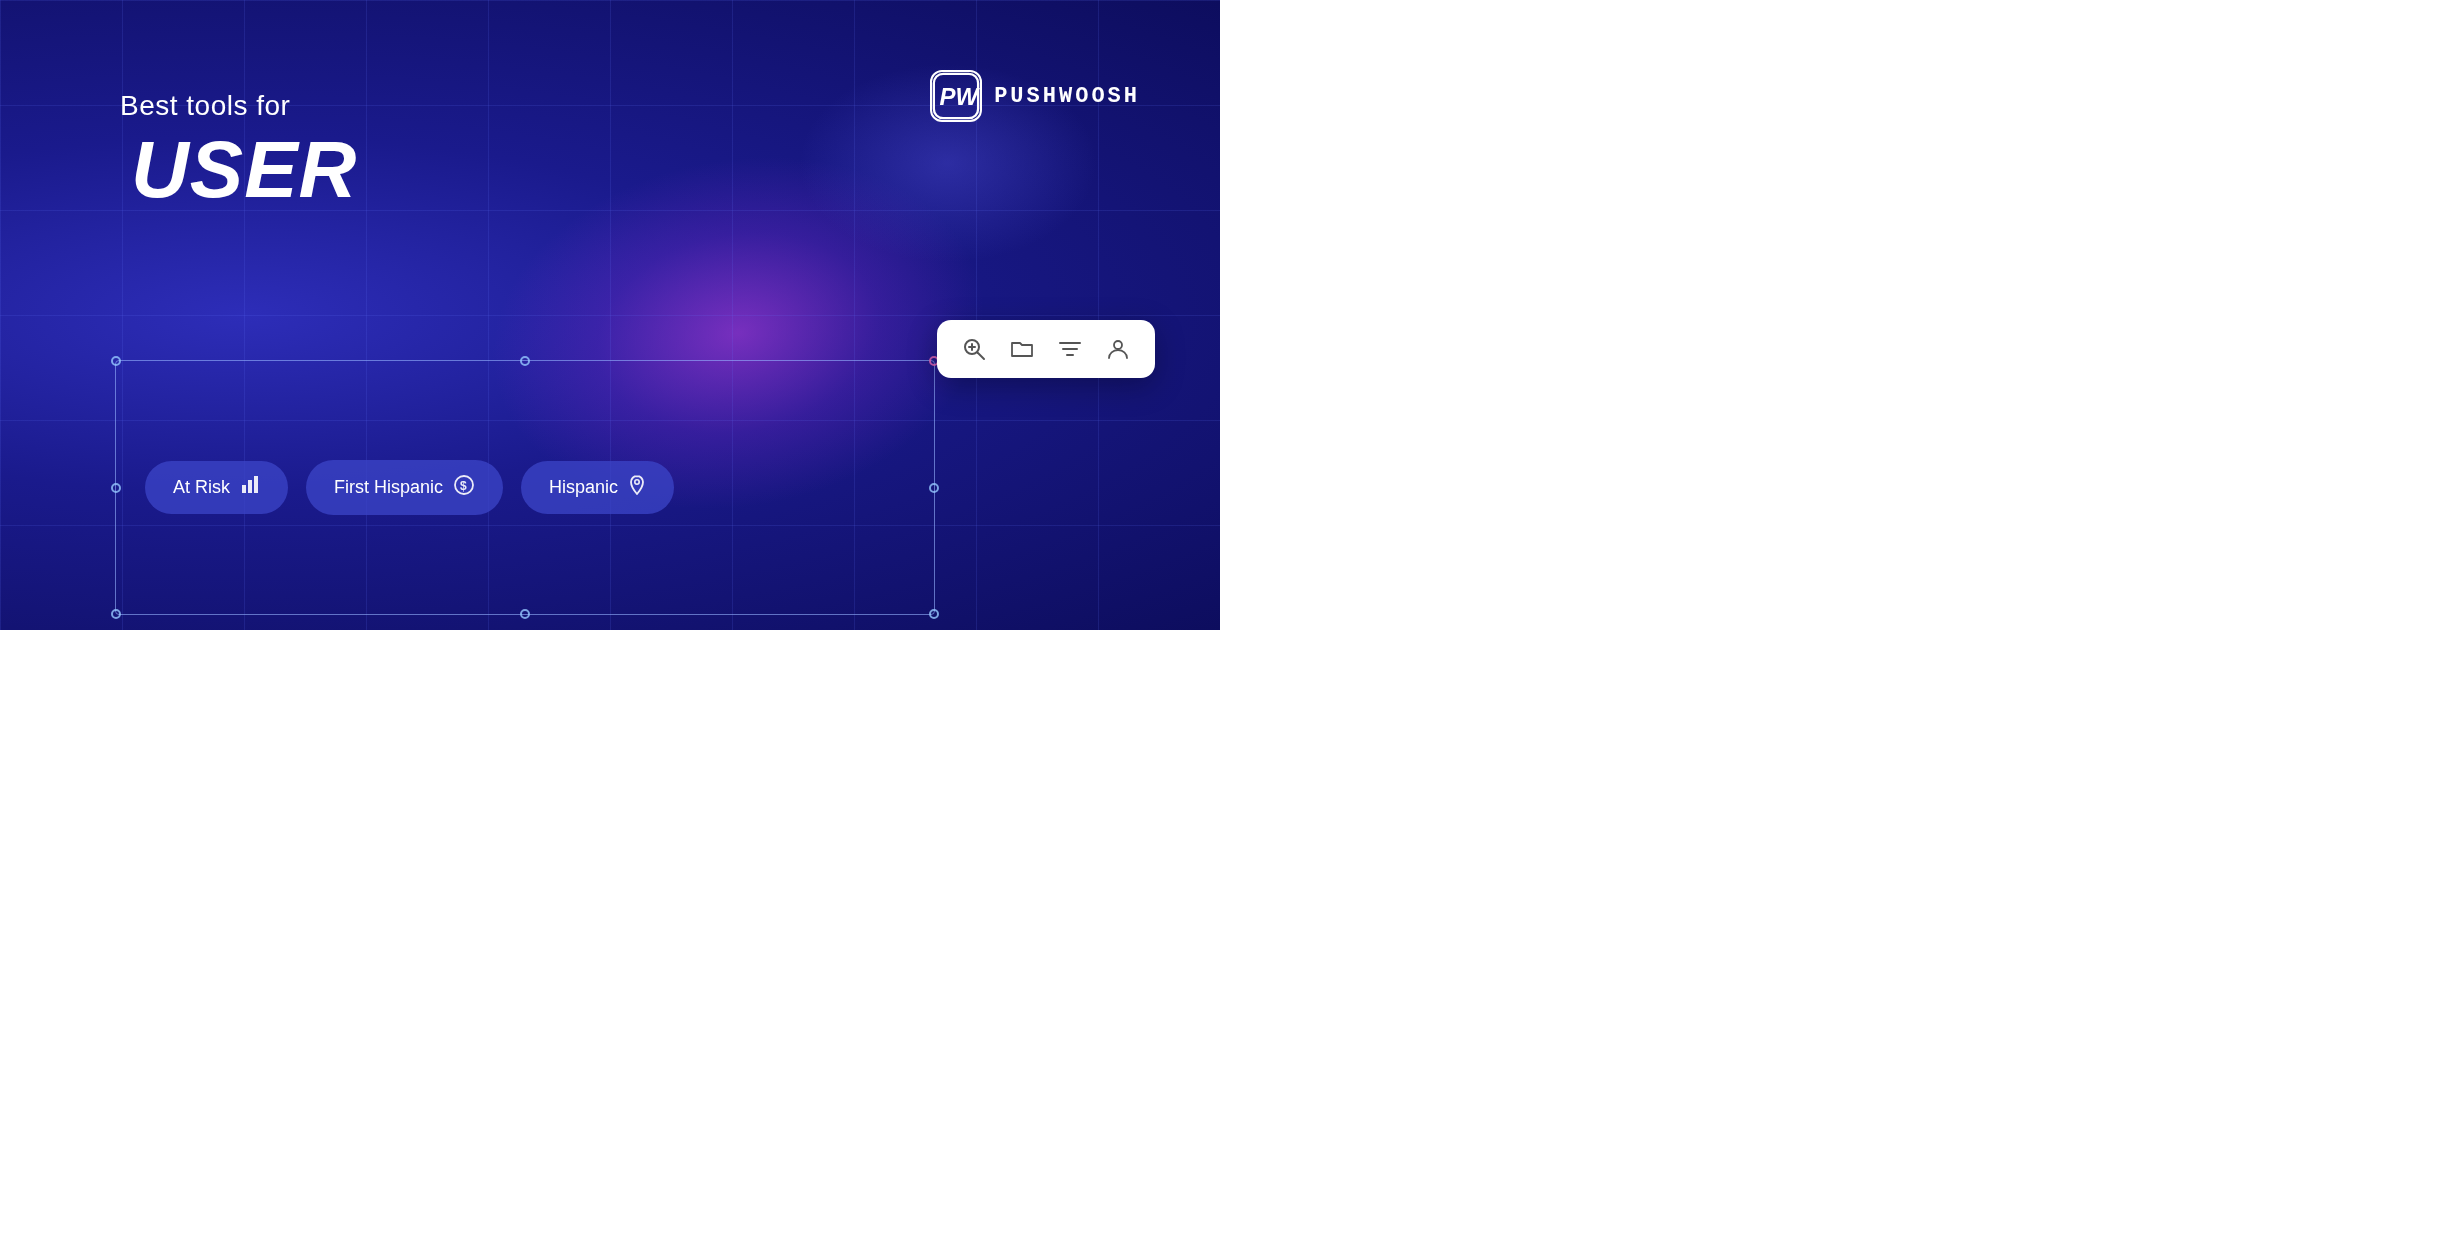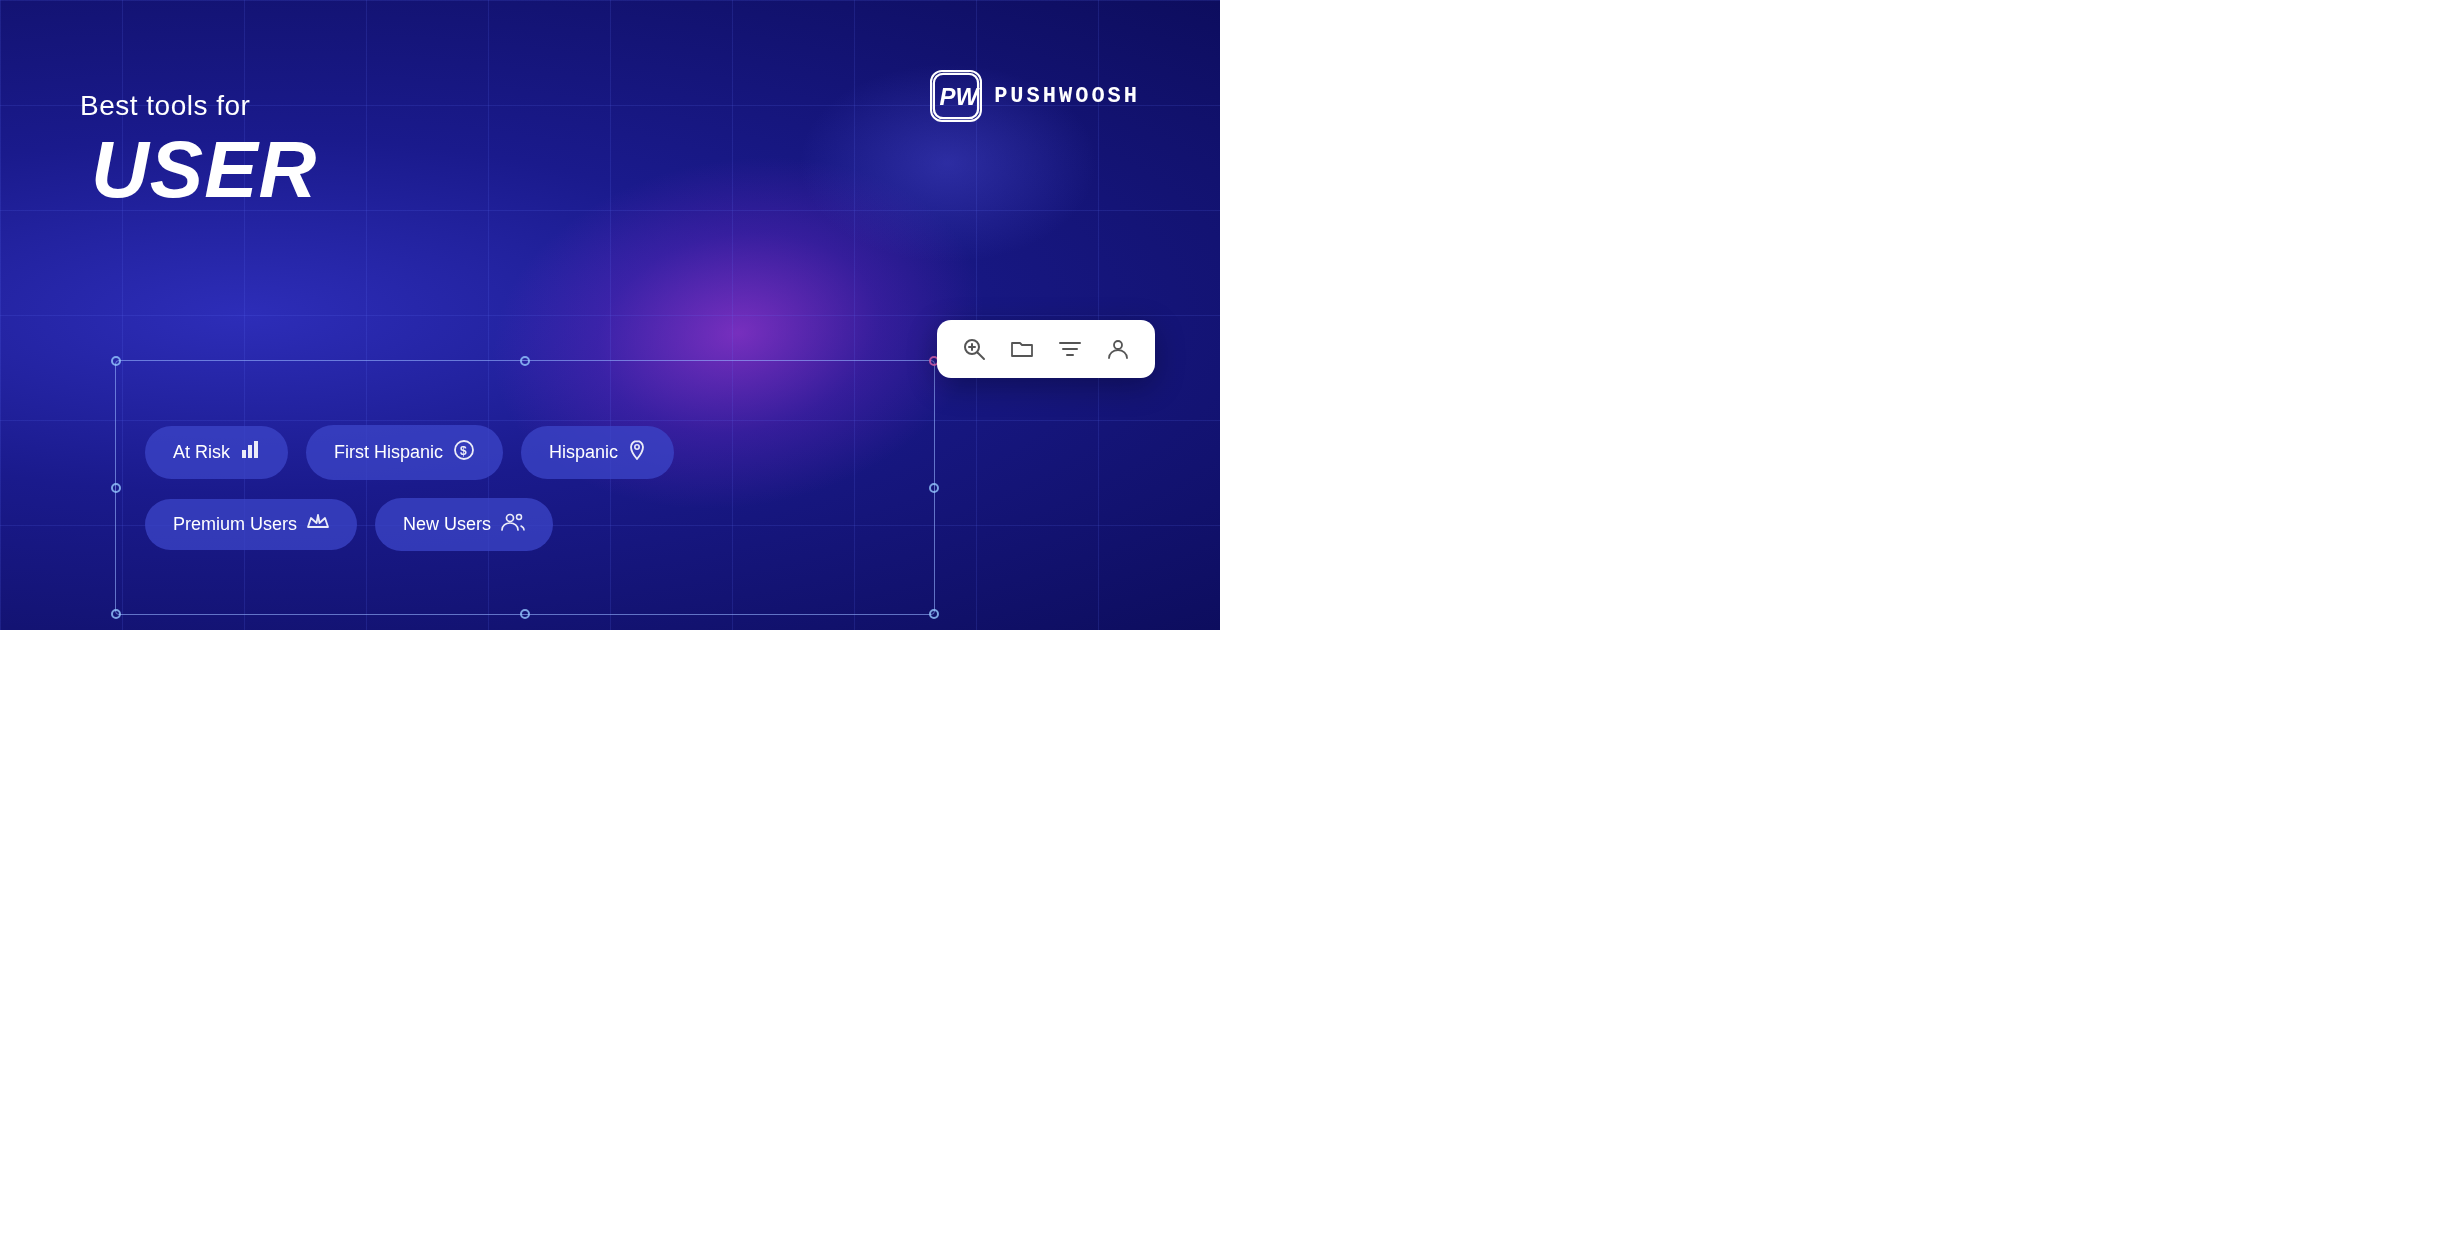--- a/index.html
+++ b/index.html
@@ -56,21 +56,21 @@
         linear-gradient(90deg, rgba(100, 120, 255, 0.15) 1px, transparent 1px);
       background-size: 122px 105px;
     }
 
     
     .content {
       position: absolute;
       inset: 0;
       display: flex;
       flex-direction: column;
-      padding: 60px 60px 40px 80px;
+      padding: 60px 60px 40px 120px;
     }
 
     
     .logo-area {
       position: absolute;
       top: 70px;
       right: 80px;
       display: flex;
       align-items: center;
       gap: 12px;
@@ -303,41 +303,20 @@
           <span>Hispanic</span>
           <span class="pill-icon">
             <svg width="18" height="20" viewBox="0 0 18 20" fill="none" xmlns="http://www.w3.org/2000/svg">
               <path d="M9 1C5.686 1 3 3.686 3 7c0 5 6 12 6 12s6-7 6-12c0-3.314-2.686-6-6-6z" stroke="white" stroke-width="1.8" fill="none"></path>
               <circle cx="9" cy="7" r="2.2" stroke="white" stroke-width="1.6" fill="none"></circle>
             </svg>
           </span>
         </div>
       </div>
 
-      <div class="pills-row">
-        <div class="pill">
-          <span>Premium Users</span>
-          <span class="pill-icon">
-            <svg width="22" height="18" viewBox="0 0 22 18" fill="none" xmlns="http://www.w3.org/2000/svg">
-              <path d="M1 14h20M1 14L4 5l5.5 5L11 2l1.5 8L18 5l3 9" stroke="white" stroke-width="1.8" stroke-linejoin="round" stroke-linecap="round" fill="none"></path>
-            </svg>
-          </span>
-        </div>
-        <div class="pill">
-          <span>New Users</span>
-          <span class="pill-icon">
-            <svg width="24" height="20" viewBox="0 0 24 20" fill="none" xmlns="http://www.w3.org/2000/svg">
-              <circle cx="9" cy="6" r="3.5" stroke="white" stroke-width="1.7" fill="none"></circle>
-              <path d="M1 18c0-4.418 3.582-7 8-7s8 2.582 8 7" stroke="white" stroke-width="1.7" stroke-linecap="round" fill="none"></path>
-              <circle cx="18" cy="5" r="2.5" stroke="white" stroke-width="1.5" fill="none"></circle>
-              <path d="M20 14c1.5.8 3 2.5 3 4" stroke="white" stroke-width="1.5" stroke-linecap="round" fill="none"></path>
-            </svg>
-          </span>
-        </div>
-      </div>
     </div>
   </div>
 
   <div class="toolbar-box">
 
     <div class="toolbar-icon">
       <svg viewBox="0 0 26 26">
         <circle cx="11" cy="11" r="7" stroke="#555" stroke-width="2" fill="none"></circle>
         <line x1="16.5" y1="16.5" x2="23" y2="23" stroke="#555" stroke-width="2" stroke-linecap="round"></line>
         <line x1="8" y1="11" x2="14" y2="11" stroke="#555" stroke-width="2" stroke-linecap="round"></line>

